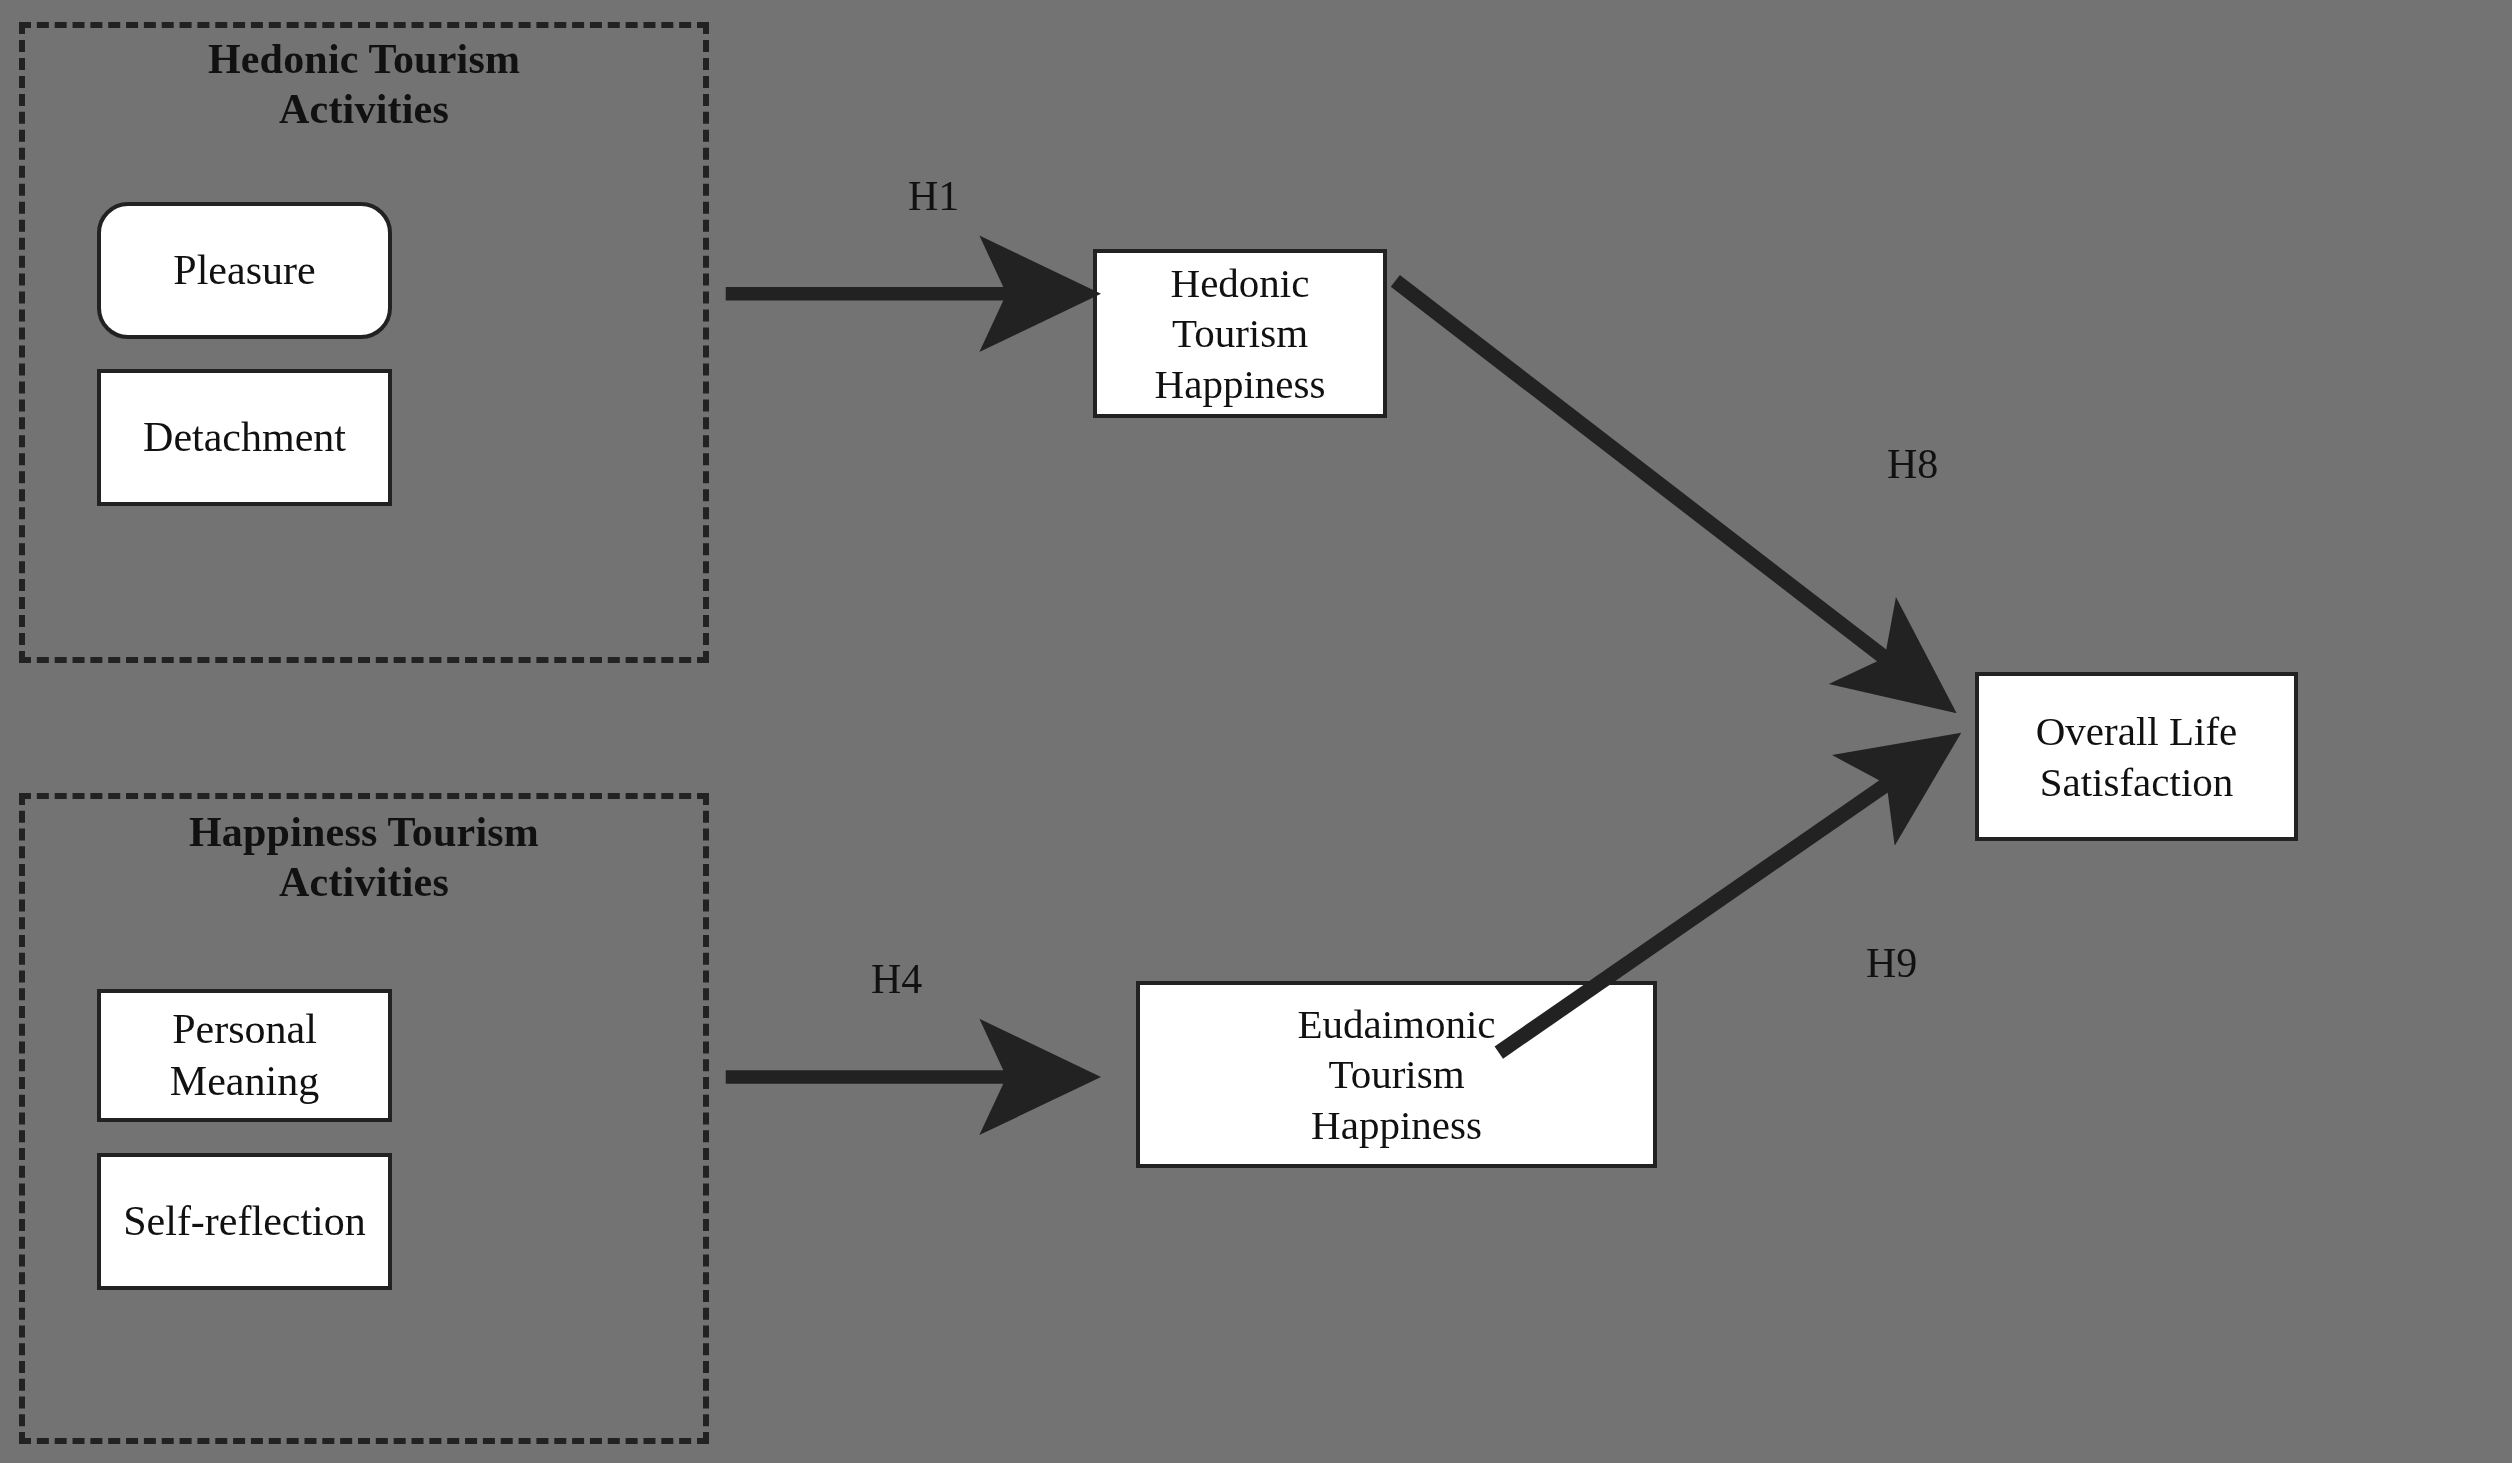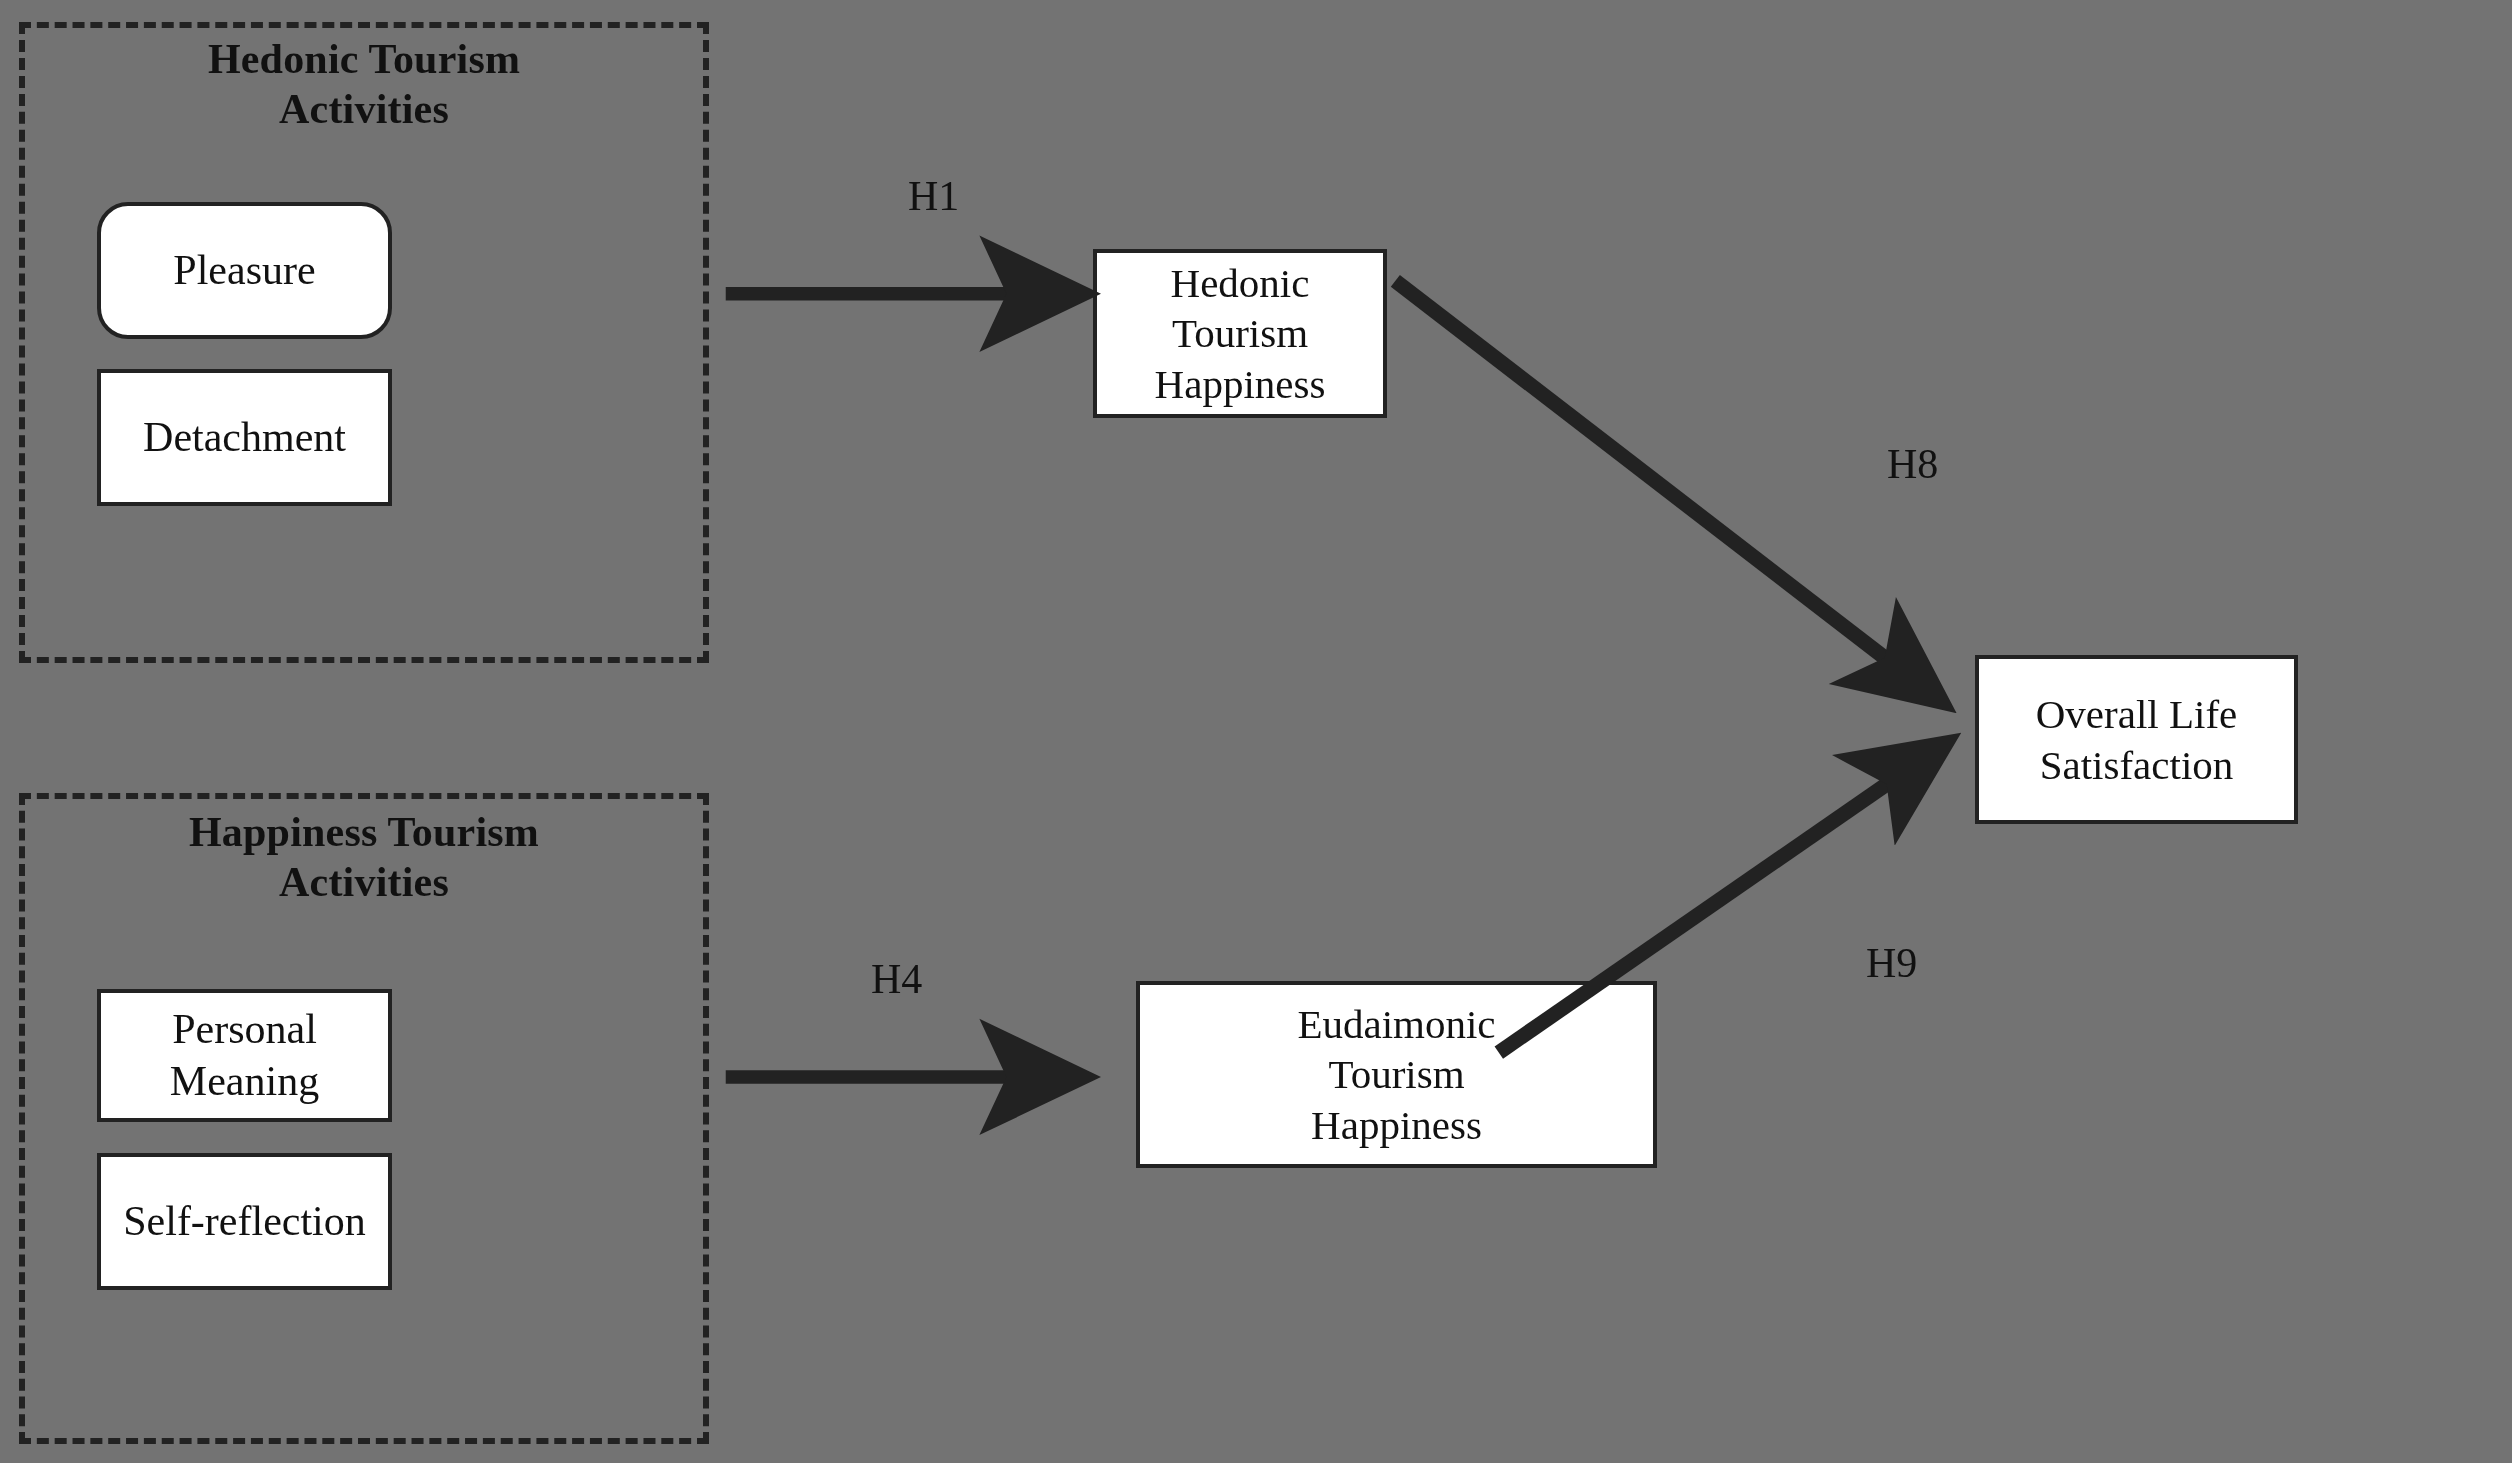--- a/index.html
+++ b/index.html
@@ -104,21 +104,21 @@
   </div>
 
   <div class="node-box construct" style="left:1093px; top:206px; width:294px; height:169px;margin-top:43px;">
     <span class="node-label" style="display:block; max-width:230px;">Hedonic Tourism Happiness</span>
   </div>
 
   <div class="node-box construct" style="left:1136px; top:981px; width:521px; height:187px;">
     <span class="node-label" style="display:block; max-width:223px;">Eudaimonic Tourism Happiness</span>
   </div>
 
-  <div class="node-box construct" style="left:1975px; top:655px; width:323px; height:169px;">
+  <div class="node-box construct" style="left:1975px; top:672px; width:323px; height:169px;">
     <span class="node-label" style="display:block; max-width:244px;">Overall Life Satisfaction</span>
   </div>
 
   <svg class="arrows" viewBox="0 0 3714 2164">
     <defs>
       <marker id="ah-straight" markerWidth="9" markerHeight="9" refX="7.6" refY="4.5" orient="auto" markerUnits="strokeWidth">
         <path d="M0,0.2 L9,4.5 L0,8.8 L2.0,4.5 Z" fill="#222222"></path>
       </marker>
       <marker id="ah-diag" markerWidth="8" markerHeight="8" refX="6.8" refY="4" orient="auto" markerUnits="strokeWidth">
         <path d="M0,0.3 L8,4 L0,7.7 L1.9,4 Z" fill="#222222"></path>

